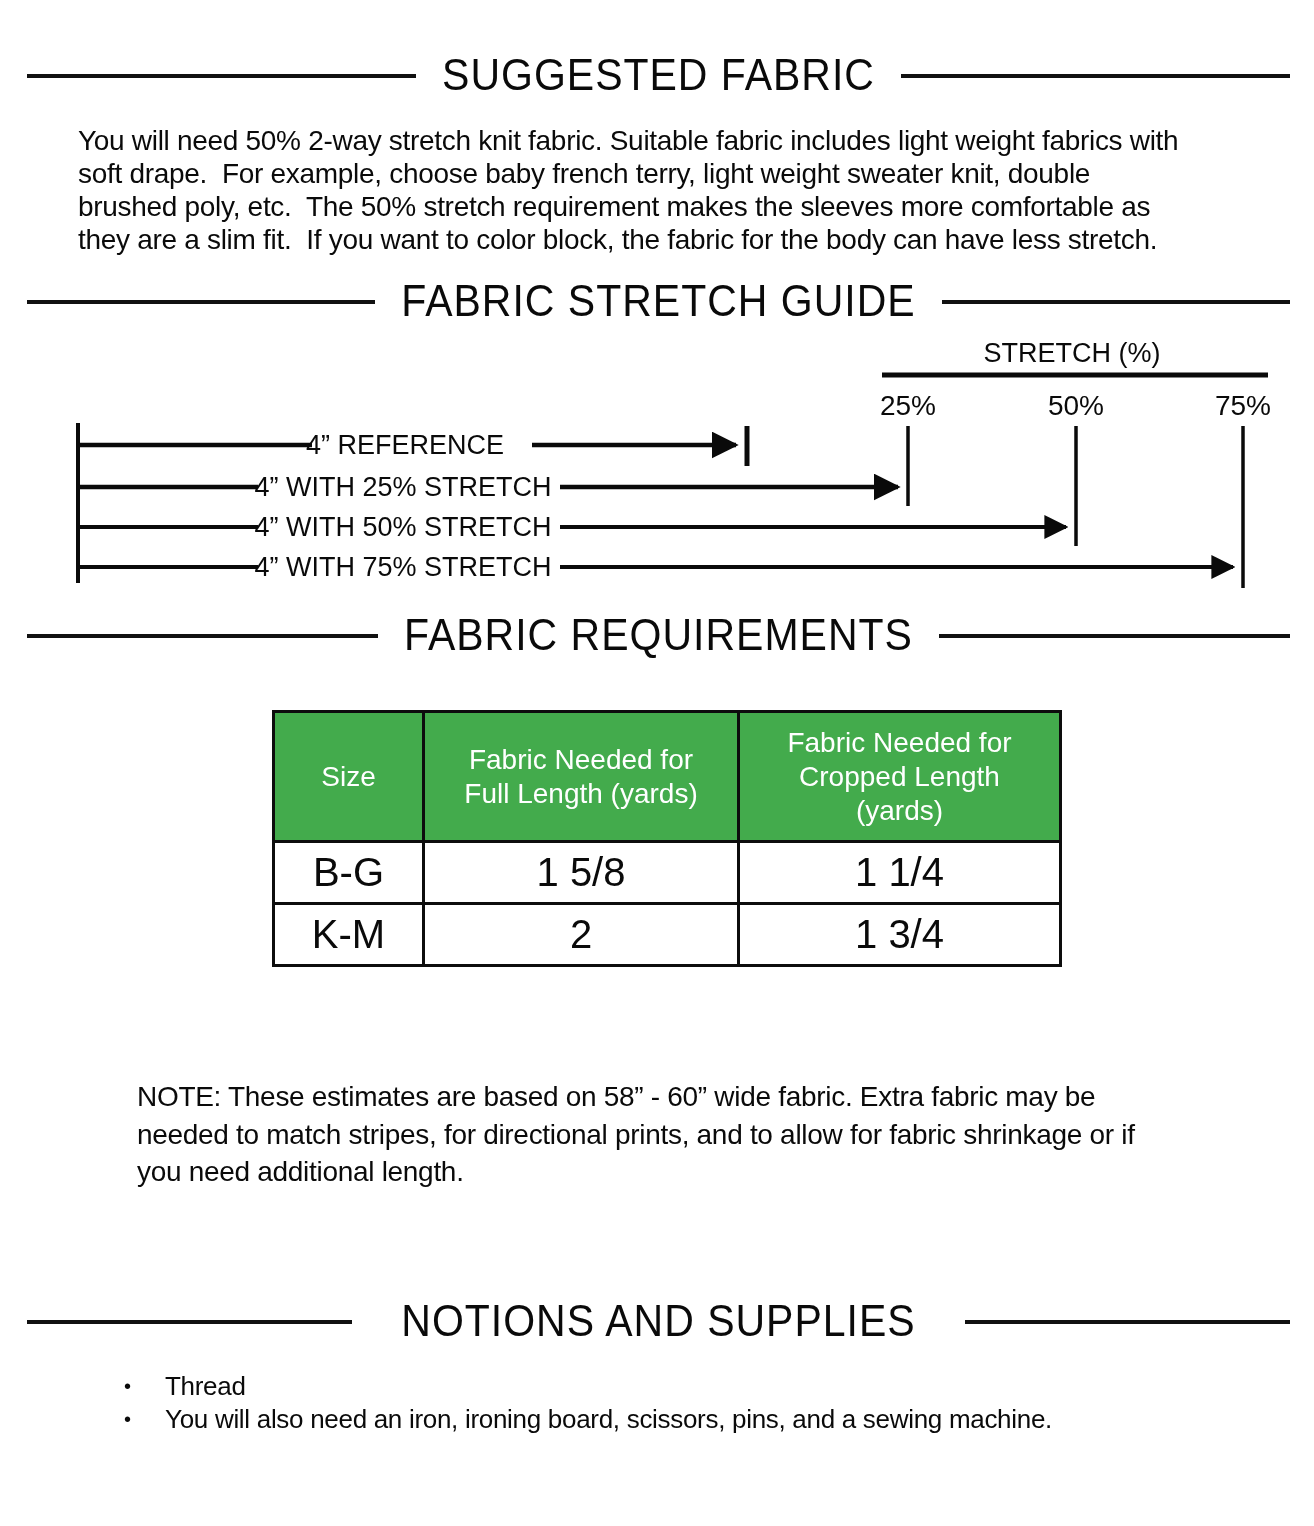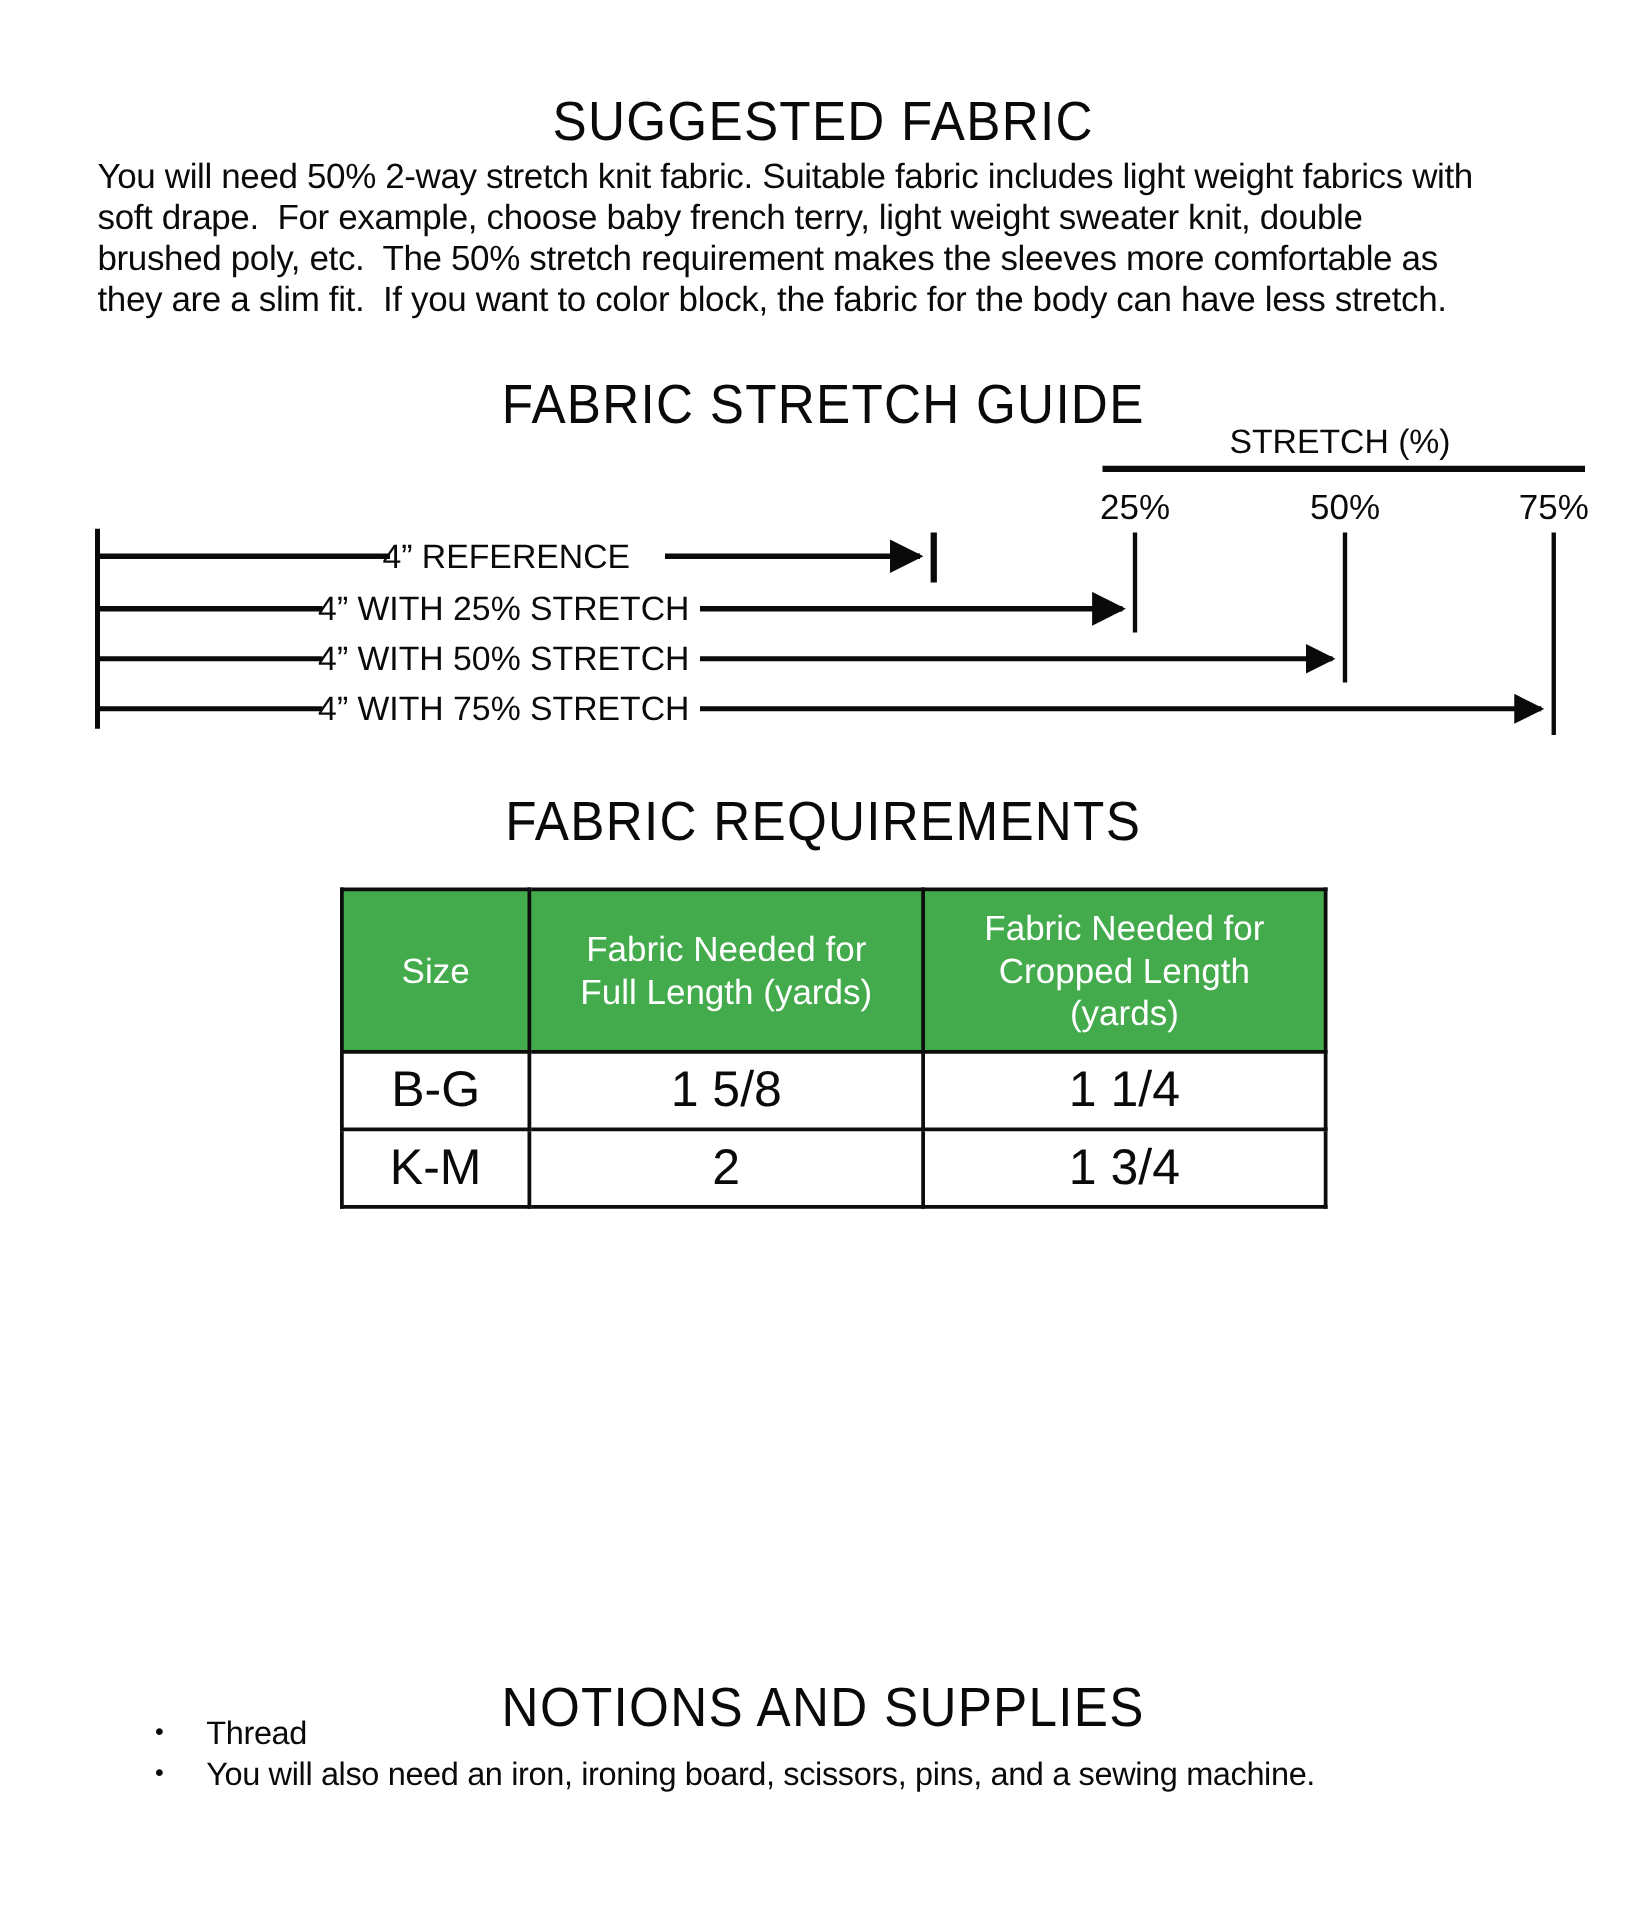--- a/index.html
+++ b/index.html
@@ -19,21 +19,20 @@
 
   
   .sec-head {
     position: absolute;
     left: 0;
     width: 100%;
     display: flex;
     align-items: center;
     gap: 18px;
     padding: 0 24px 0 27px;
-    flex-direction: column;
   }
   .sec-head .rule {
     flex: 1;
     height: 4px;
     border-top: 2px solid #111;
     border-bottom: 2px solid #111;
   }
   .sec-head h2 {
     font-size: 41px;
     font-weight: 400;
@@ -200,20 +199,21 @@
         <td>1 1/4</td>
       </tr>
       <tr>
         <td>K-M</td>
         <td>2</td>
         <td>1 3/4</td>
       </tr>
     </tbody>
   </table>
 
+  <p class="para" id="note-para">NOTE: These estimates are based on 58” - 60” wide fabric. Extra fabric may be needed to match stripes, for directional prints, and to allow for fabric shrinkage or if you need additional length.</p>
 
   <div class="sec-head" id="head-notions">
     <div class="rule"></div>
     <h2>NOTIONS AND SUPPLIES</h2>
     <div class="rule"></div>
   </div>
 
   <ul class="supplies">
     <li>
       <span class="dot">•</span>

